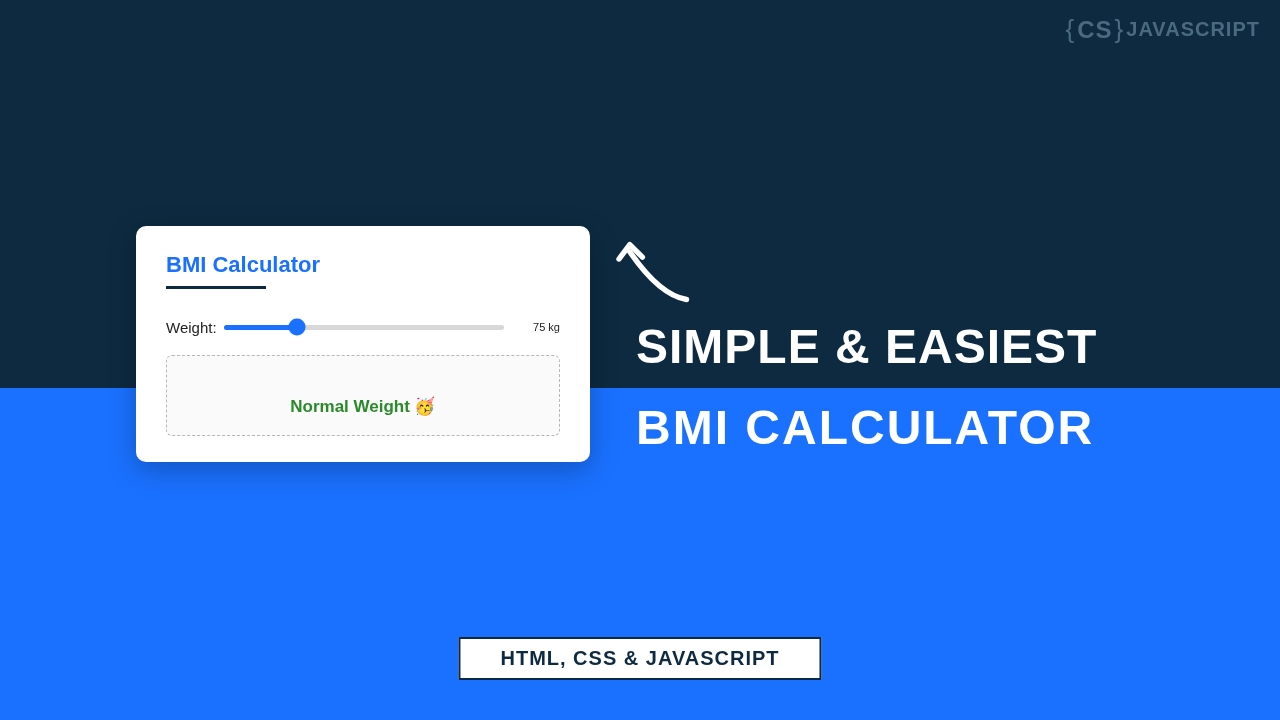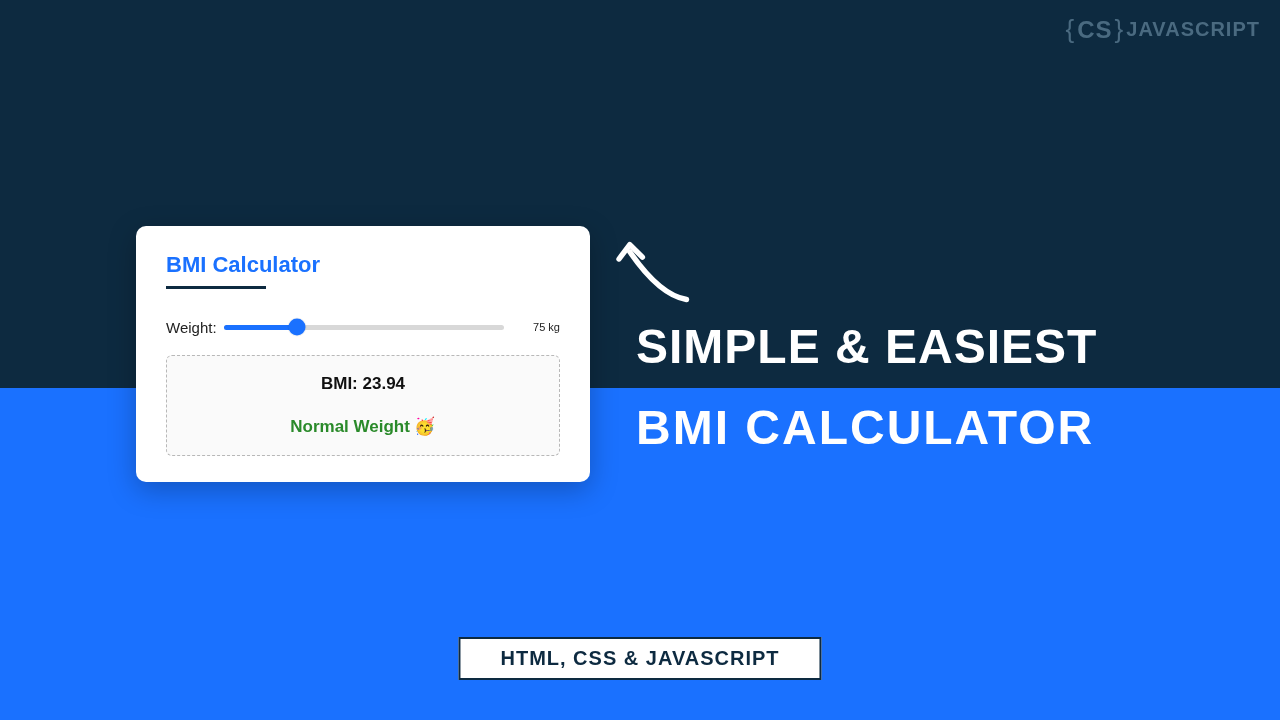--- a/index.html
+++ b/index.html
@@ -63,18 +63,17 @@
     <div class="slider-wrap">
       <div class="track"></div>
       <div class="fill" id="wfill" style="width: 26%;"></div>
       <div class="thumb" id="wthumb" style="left: 26%;"></div>
     </div>
     <span class="slider-value">75 kg</span>
   </div>
 
 
   <div class="result-box">
-    <div class="bmi-value">BMI: 23.94</div>
     <div class="bmi-status">Normal Weight 🥳</div>
   </div>
 </div>
 
 <div class="tech-pill">HTML, CSS &amp; JAVASCRIPT</div>
 
 </body></html>

